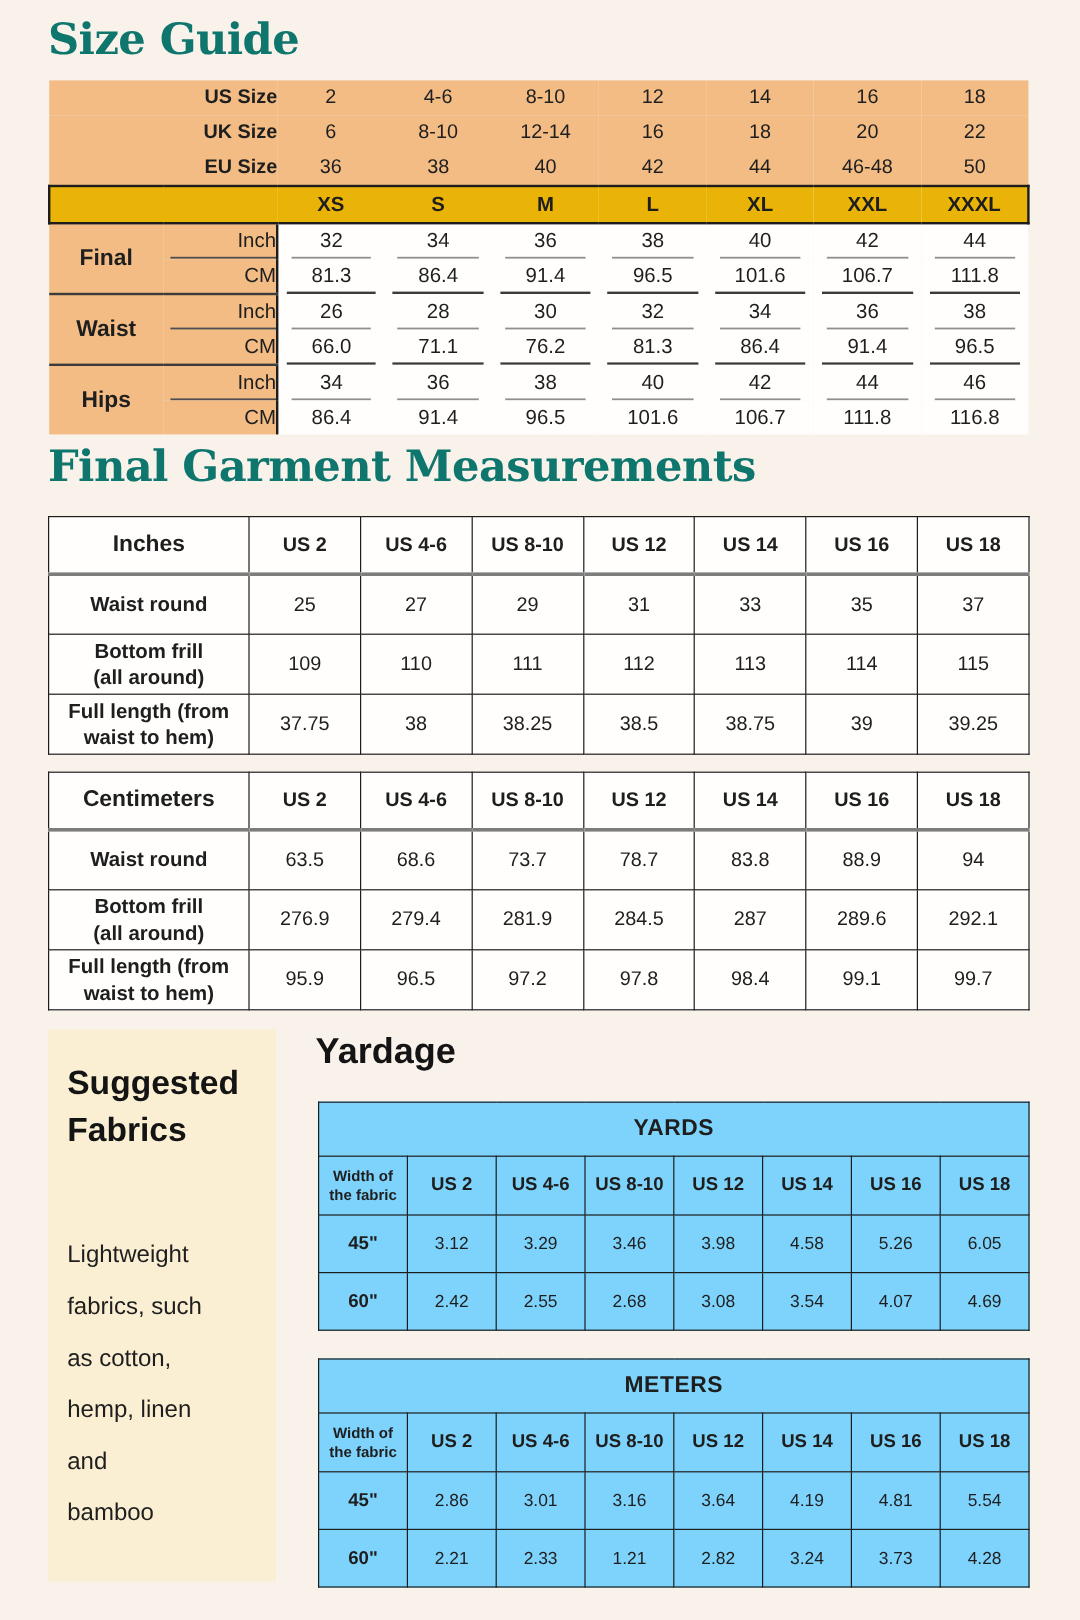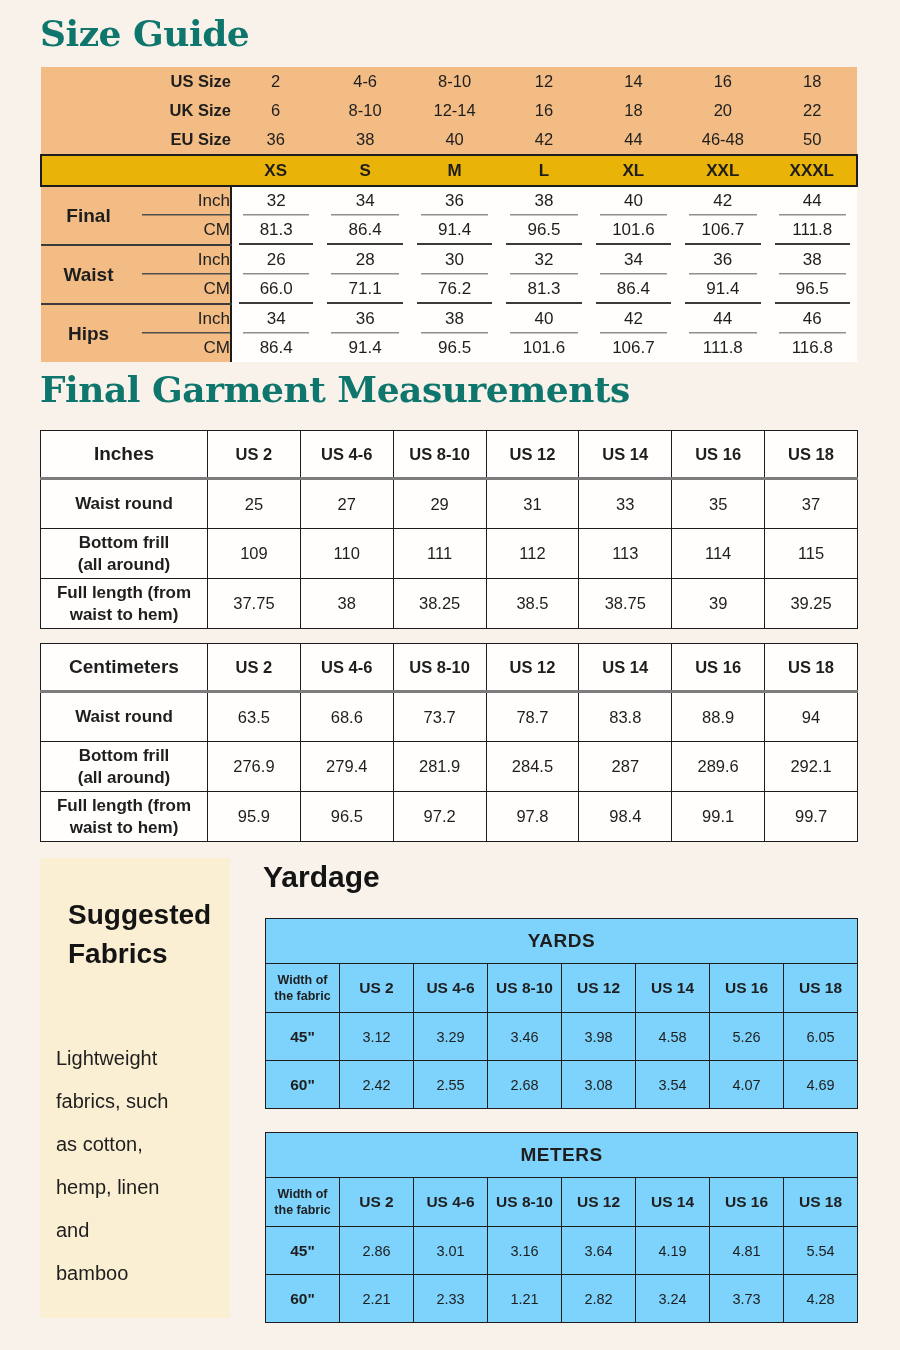--- a/index.html
+++ b/index.html
@@ -79,21 +79,21 @@
   .yt tr.data th{font-size:15.5px;font-weight:700;}
   .yt tr.data td{font-size:14.5px;}
   #yt-0{left:265px;top:918px;}
   #yt-1{left:265px;top:1132px;}
 
   
   #fabrics{
     position:absolute;left:40px;top:858px;width:190px;height:460px;
     background:#fbefd3;box-sizing:border-box;padding:26px 12px 0 16px;
   }
-  #fabrics h2{margin:12px;font-size:28px;line-height:1.38;color:#141414;white-space:pre-line;}
+  #fabrics h2{margin:0;font-size:28px;line-height:1.38;color:#141414;white-space:pre-line;}
   #fabrics p{margin:64px 0 12px 0;font-size:20px;line-height:43px;font-weight:400;white-space:pre-line;}
 
   #sg-title{left:40px;top:12px;}
   #garment-title{left:40px;top:368px;}
   #yardage-title{left:263px;top:860px;}
 </style>
 </head>
 <body>
 
 <main>

